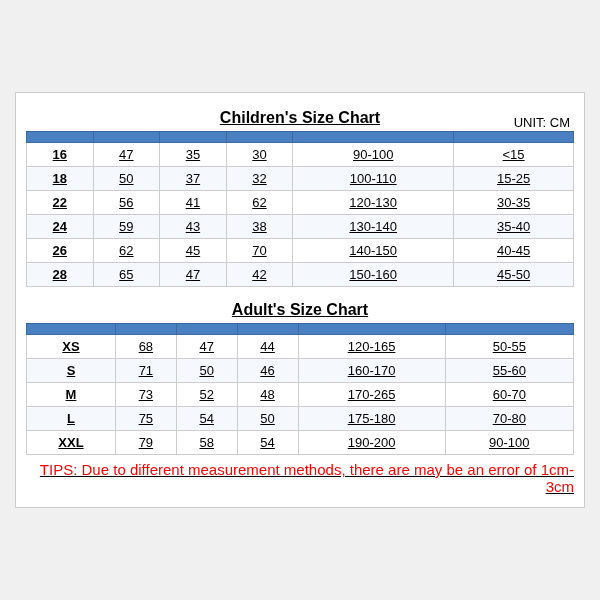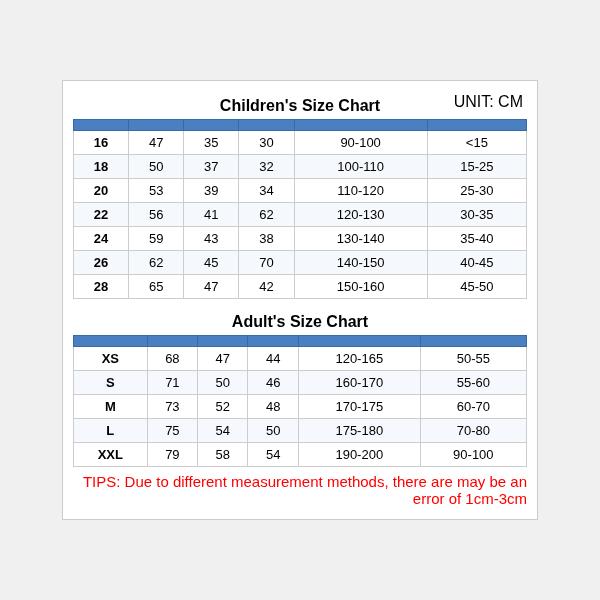--- a/index.html
+++ b/index.html
@@ -8,35 +8,36 @@
       height: 600px;
       background: #f0f0f0;
       display: flex;
       align-items: center;
       justify-content: center;
       font-family: Arial, sans-serif;
     }
     .chart-container {
       background: white;
       border: 1px solid #ccc;
-      width: 476px;
+      width: 570px;
       padding: 10px;
+      text-decoration: underline;
     }
     .section-title {
       text-align: center;
       font-weight: bold;
       font-size: 16px;
       padding: 6px 0 4px 0;
       position: relative;
     }
     .unit-label {
       position: absolute;
       right: 4px;
-      top: 2px;
-      font-size: 16px;
+      top: 12px;
+      font-size: 13px;
       font-weight: normal;
     }
     table {
       width: 100%;
       border-collapse: collapse;
       font-size: 13px;
     }
     th {
       background-color: #4a7fc1;
       color: white;
@@ -101,28 +102,20 @@
         </tr>
         <tr>
           <td>18</td>
           <td>50</td>
           <td>37</td>
           <td>32</td>
           <td>100-110</td>
           <td>15-25</td>
         </tr>
         <tr>
-          <td>20</td>
-          <td>53</td>
-          <td>39</td>
-          <td>34</td>
-          <td>110-120</td>
-          <td>25-30</td>
-        </tr>
-        <tr>
           <td>22</td>
           <td>56</td>
           <td>41</td>
           <td>62</td>
           <td>120-130</td>
           <td>30-35</td>
         </tr>
         <tr>
           <td>24</td>
           <td>59</td>
@@ -182,21 +175,21 @@
           <td>50</td>
           <td>46</td>
           <td>160-170</td>
           <td>55-60</td>
         </tr>
         <tr>
           <td>M</td>
           <td>73</td>
           <td>52</td>
           <td>48</td>
-          <td>170-175</td>
+          <td>170-265</td>
           <td>60-70</td>
         </tr>
         <tr>
           <td>L</td>
           <td>75</td>
           <td>54</td>
           <td>50</td>
           <td>175-180</td>
           <td>70-80</td>
         </tr>

